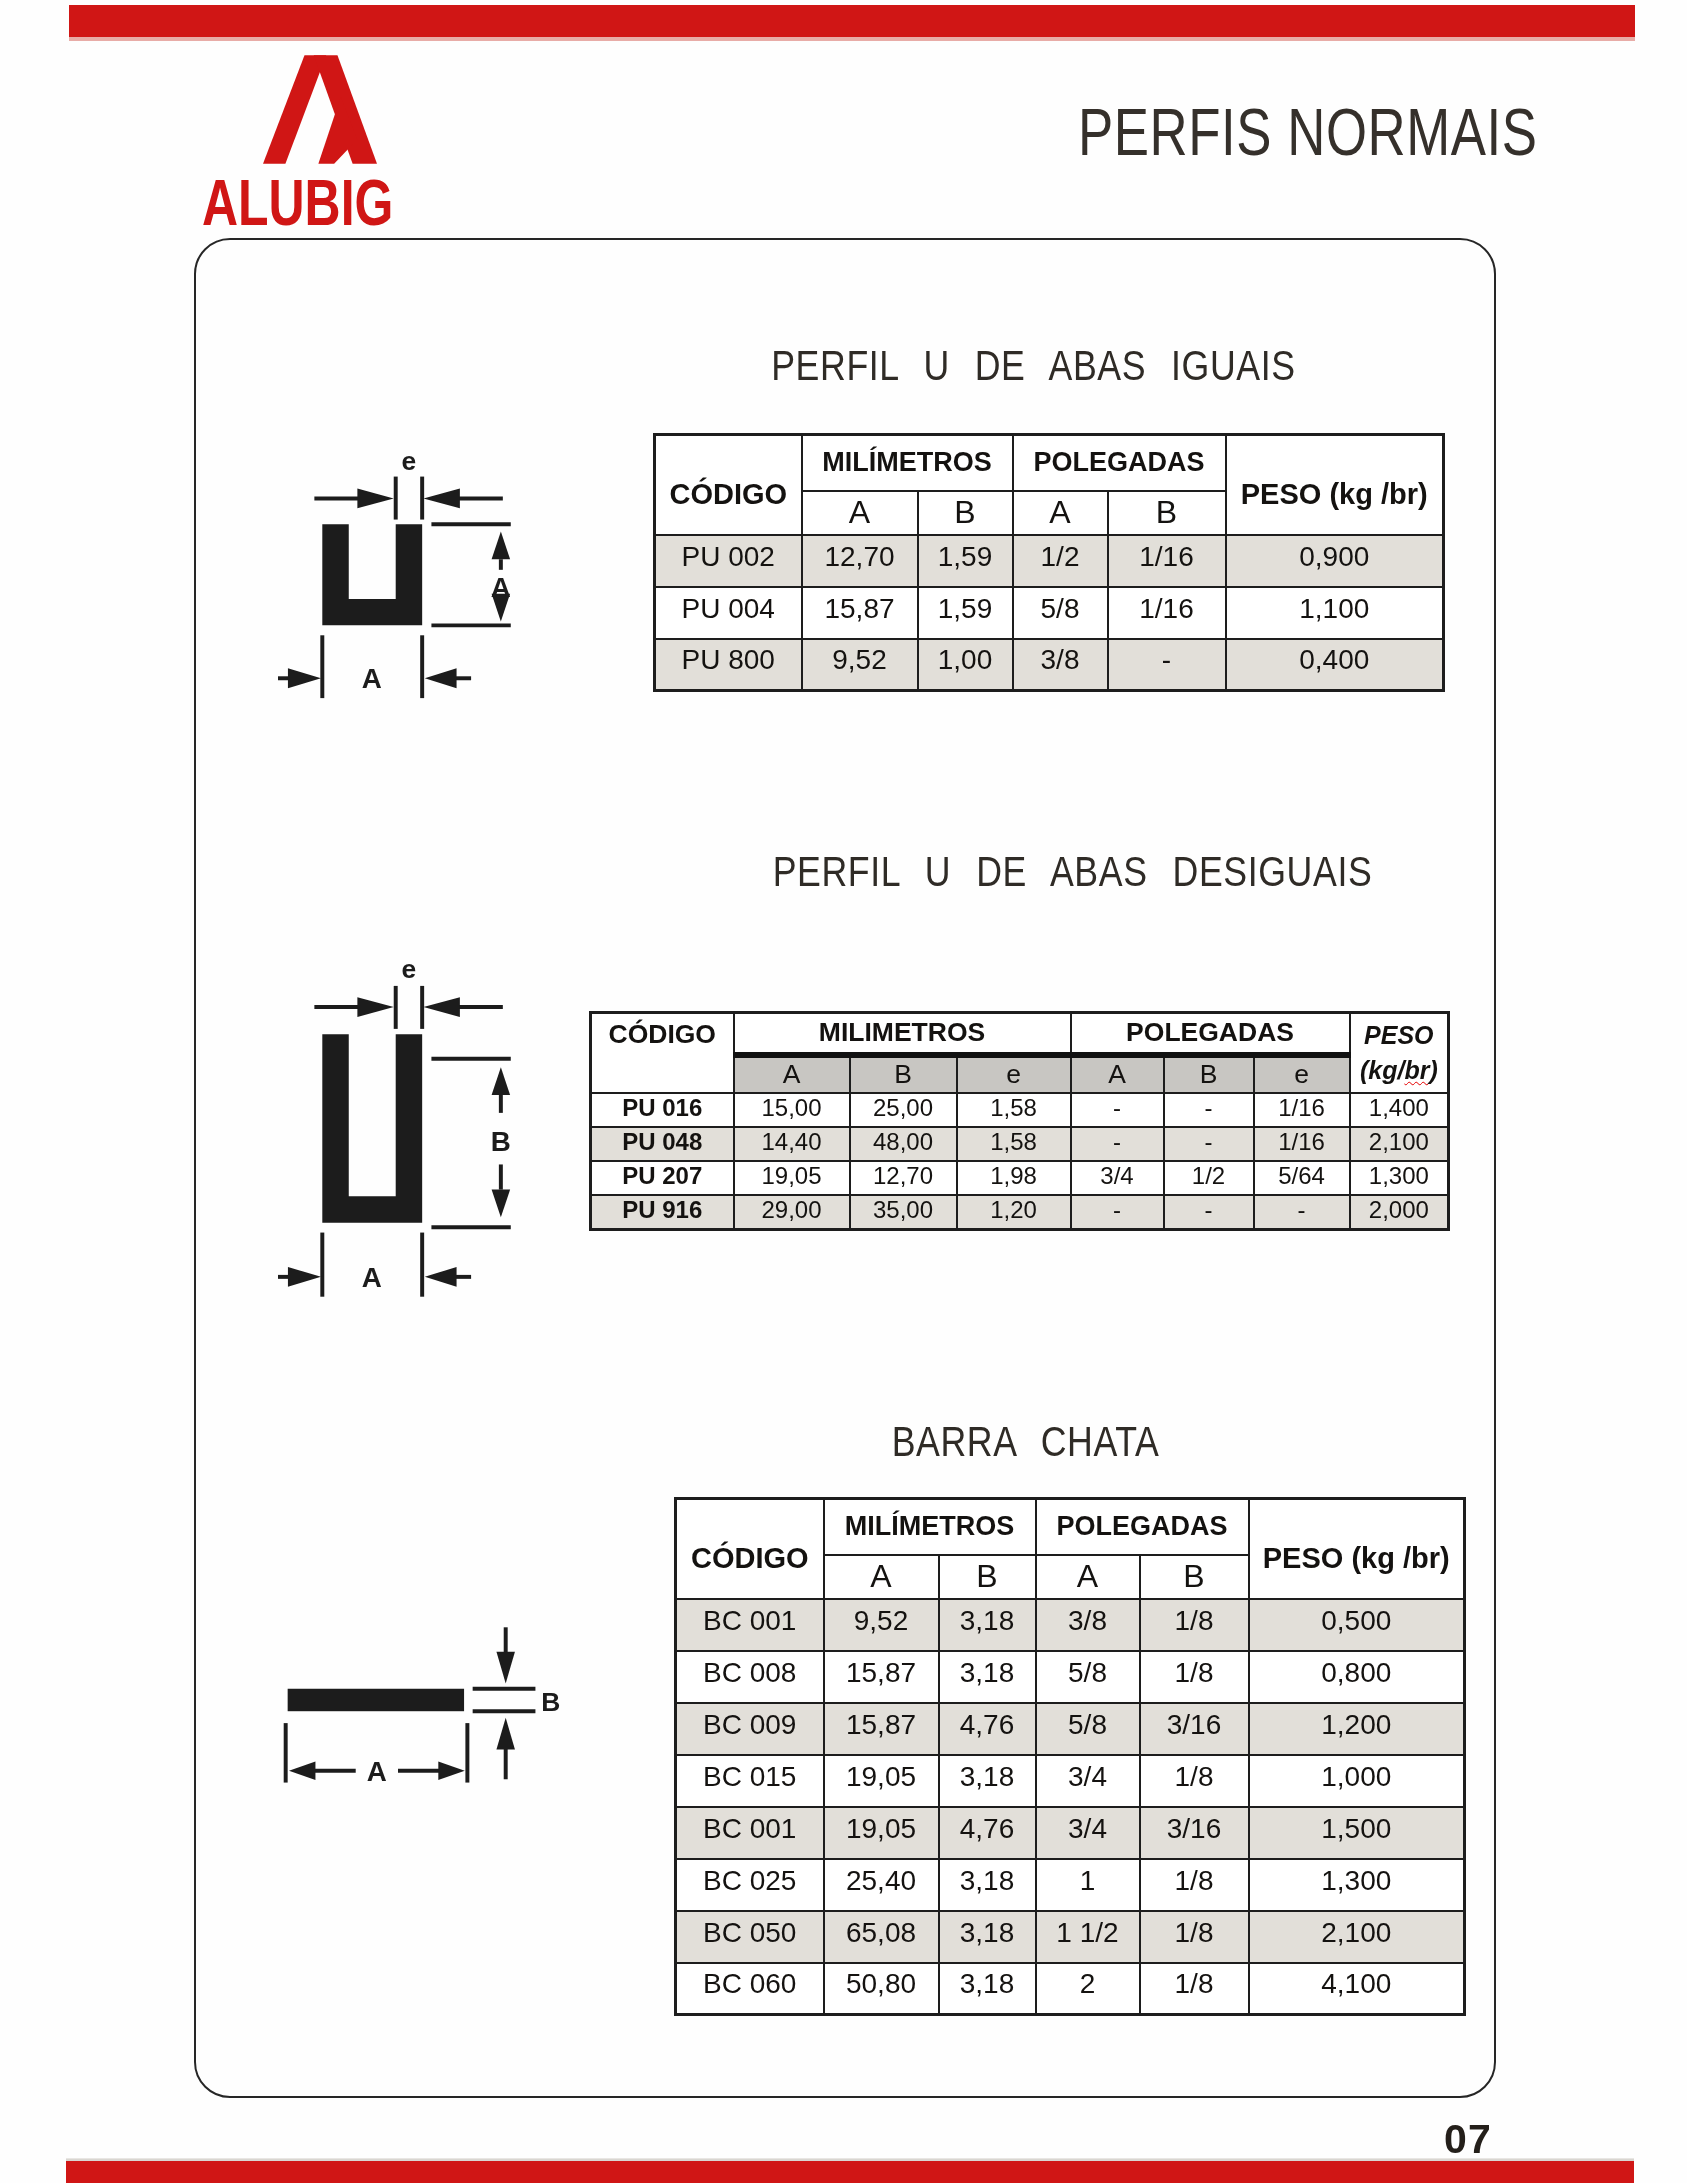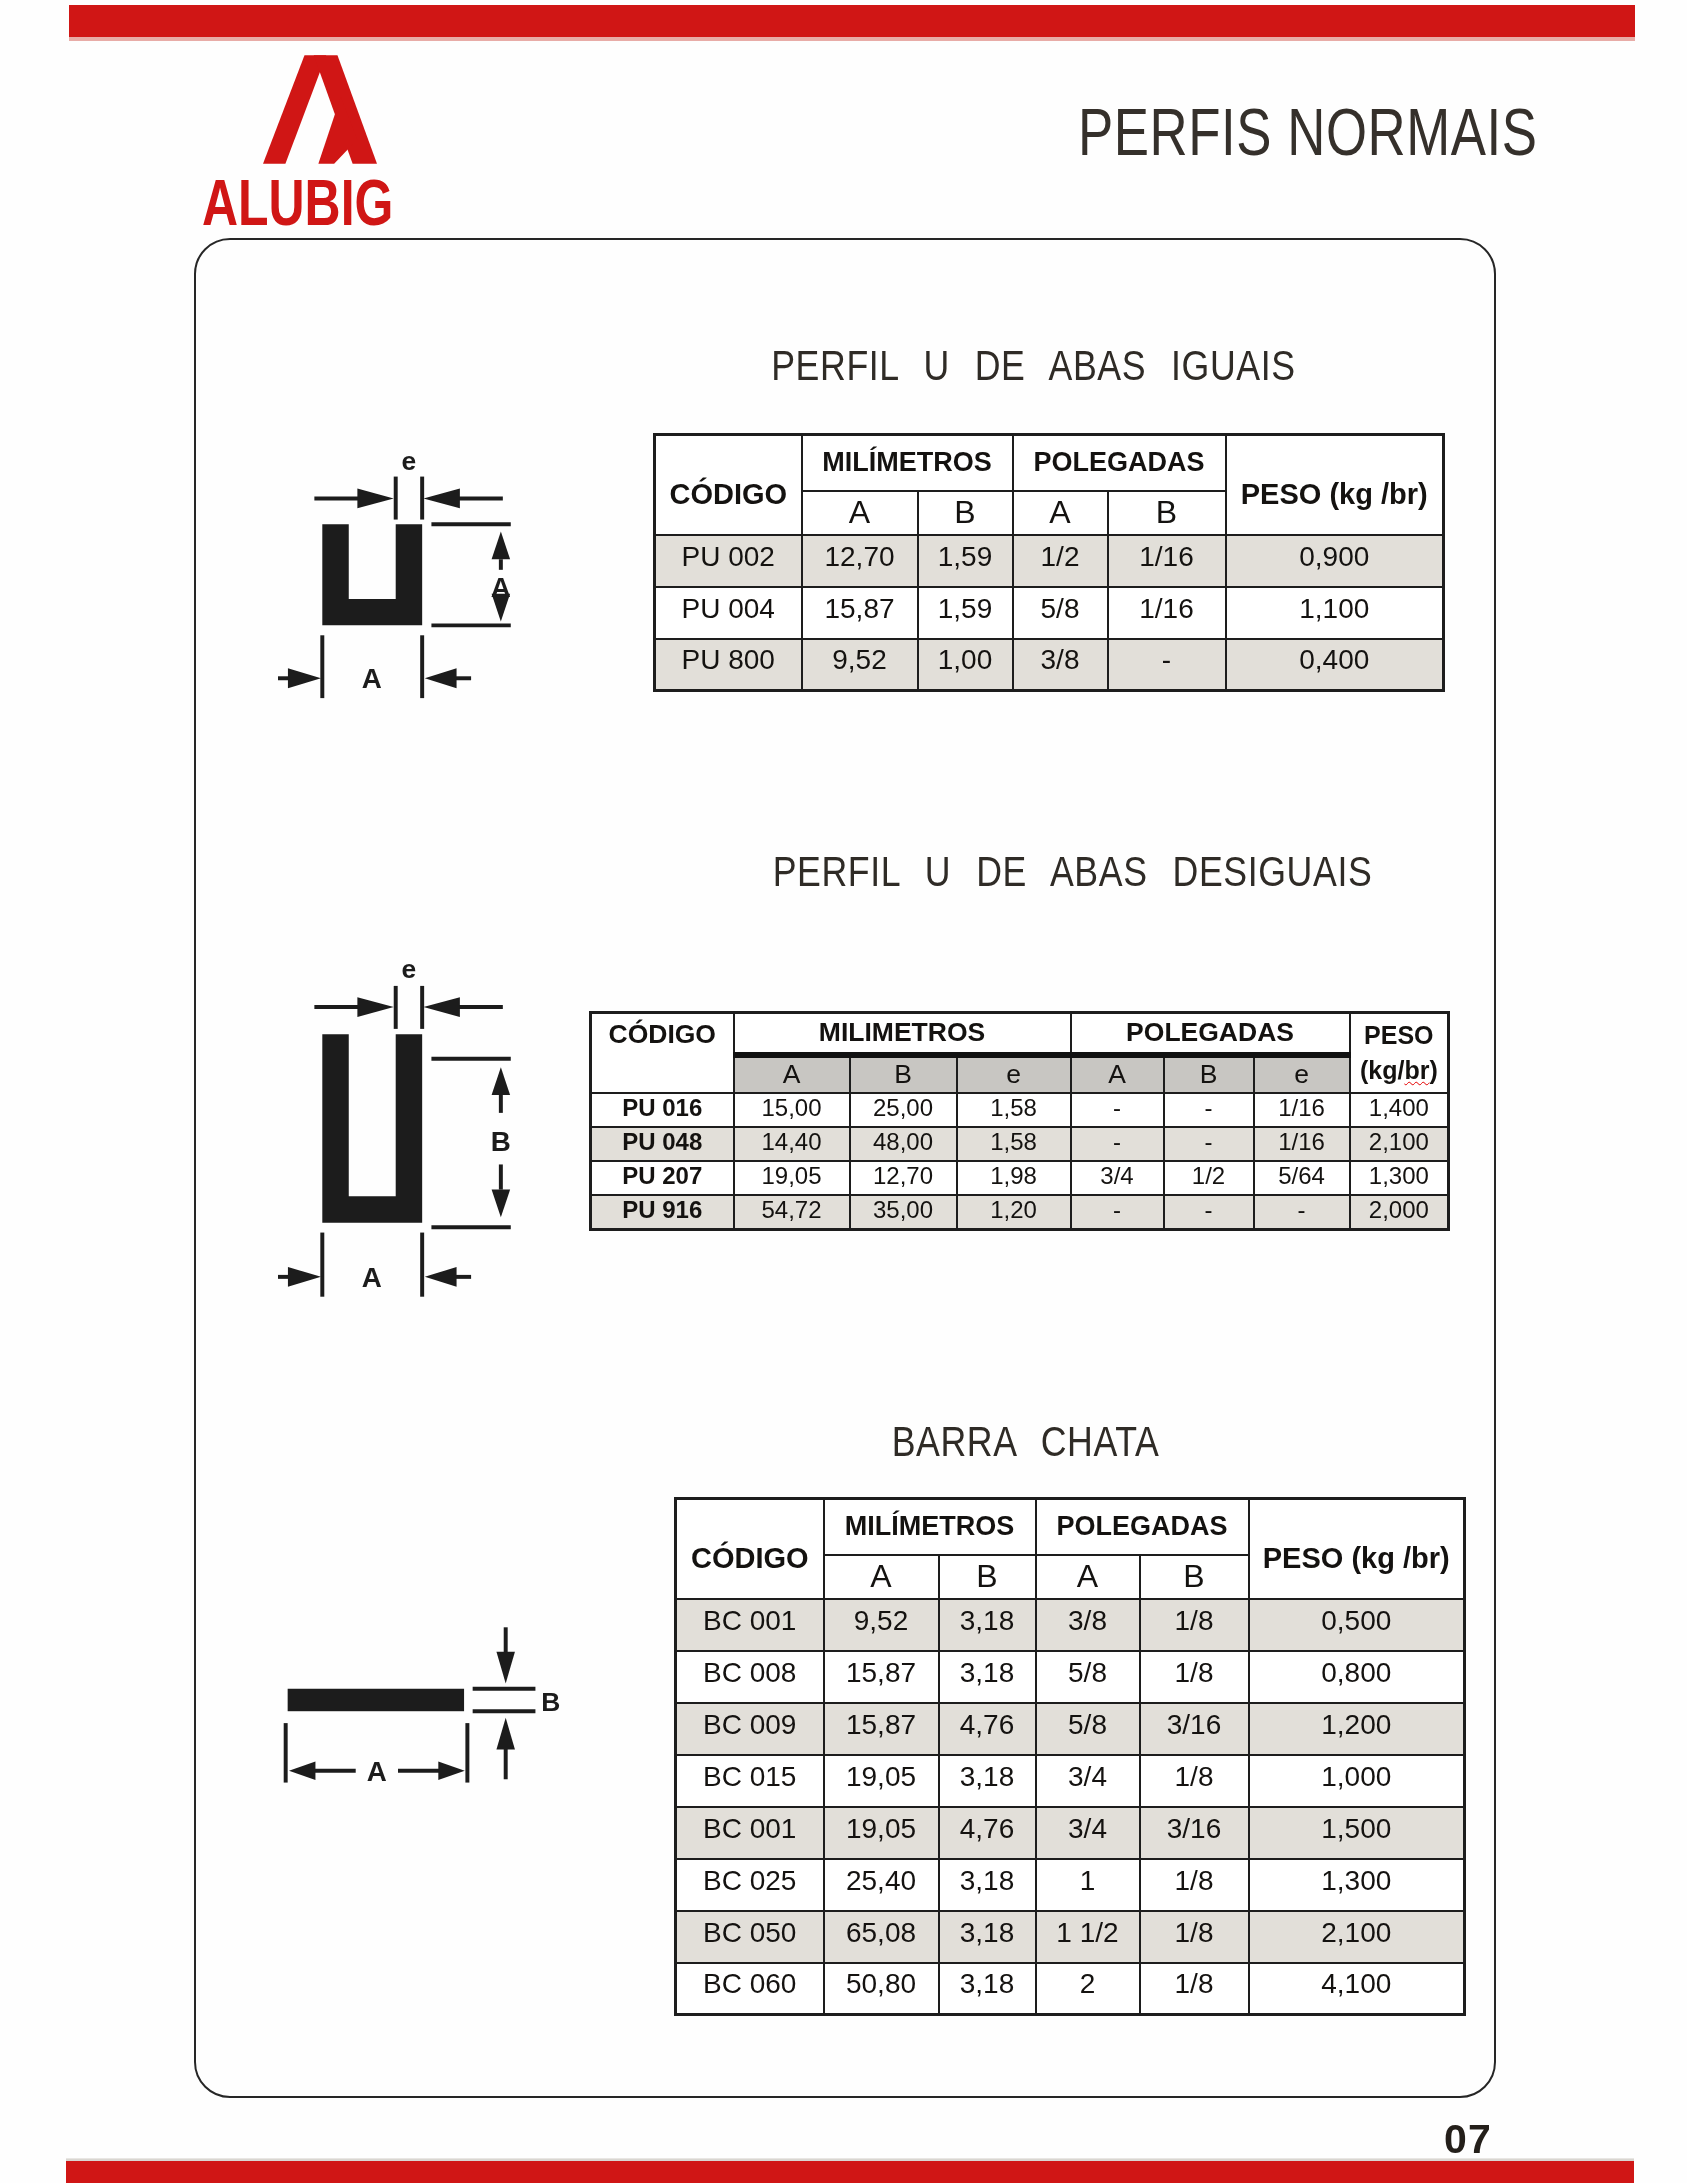--- a/index.html
+++ b/index.html
@@ -51,21 +51,21 @@
   .t1{left:653px;top:433px;width:790px;}
   .t3{left:674px;top:1497px;width:789px;}
 
   
   .t2{left:589px;top:1011px;width:858px;}
   .t2 thead tr.grp-row{height:42px;}
   .t2 thead tr.sub-row{height:38px;}
   .t2 thead th.grp{font-size:26.5px;vertical-align:middle;border-bottom:6.6px solid #111111;text-align:center;}
   .t2 thead th.codigo-h{font-size:26.5px;vertical-align:top;padding-top:5.3px;}
   .t2 thead .sub-row th{font-size:26.5px;font-weight:normal;vertical-align:middle;background:#c8c6c2;}
-  .t2 thead th.peso-h{font-size:25px;vertical-align:top;}
+  .t2 thead th.peso-h{font-size:25px;vertical-align:top;font-style:italic;}
   .t2 .peso-h .l1{padding-top:6.6px;height:38px;box-sizing:border-box;}
   .t2 .peso-h .l2{padding-top:4px;}
   .t2 tbody tr{height:30px;}
   .t2 tbody td{font-size:24px;vertical-align:middle;padding-bottom:4px;}
   .t2 tbody td.codigo{font-weight:bold;}
   .wavy{text-decoration:underline wavy #e40000;text-decoration-thickness:1.3px;text-underline-offset:2px;}
 
   
   .diag{position:absolute;}
   .d1{left:278px;top:440px;}
@@ -255,21 +255,21 @@
           <td>19,05</td>
           <td>12,70</td>
           <td>1,98</td>
           <td>3/4</td>
           <td>1/2</td>
           <td>5/64</td>
           <td>1,300</td>
         </tr>
         <tr class="shade">
           <td class="codigo">PU 916</td>
-          <td>54,72</td>
+          <td>29,00</td>
           <td>35,00</td>
           <td>1,20</td>
           <td>-</td>
           <td>-</td>
           <td>-</td>
           <td>2,000</td>
         </tr>
       </tbody>
   </table>
 

